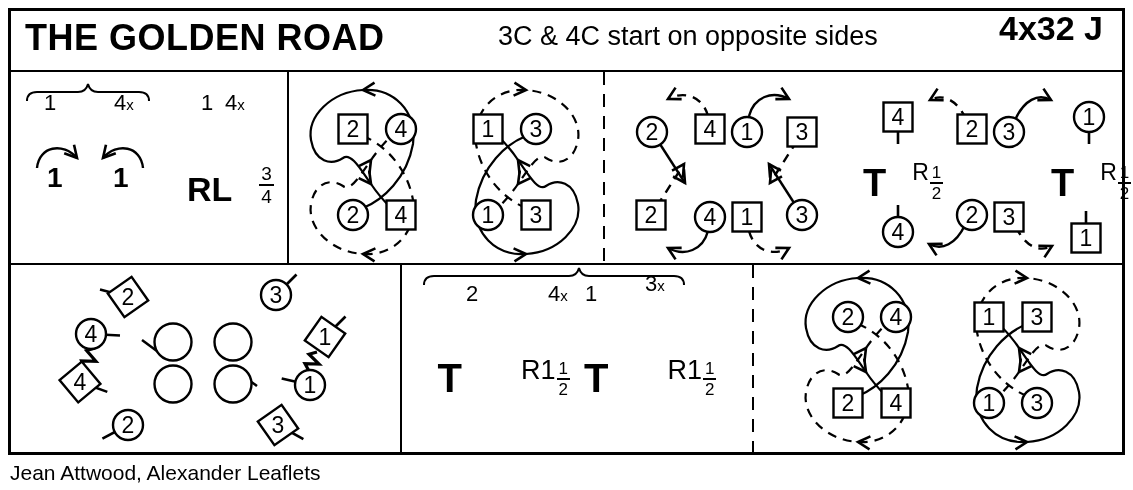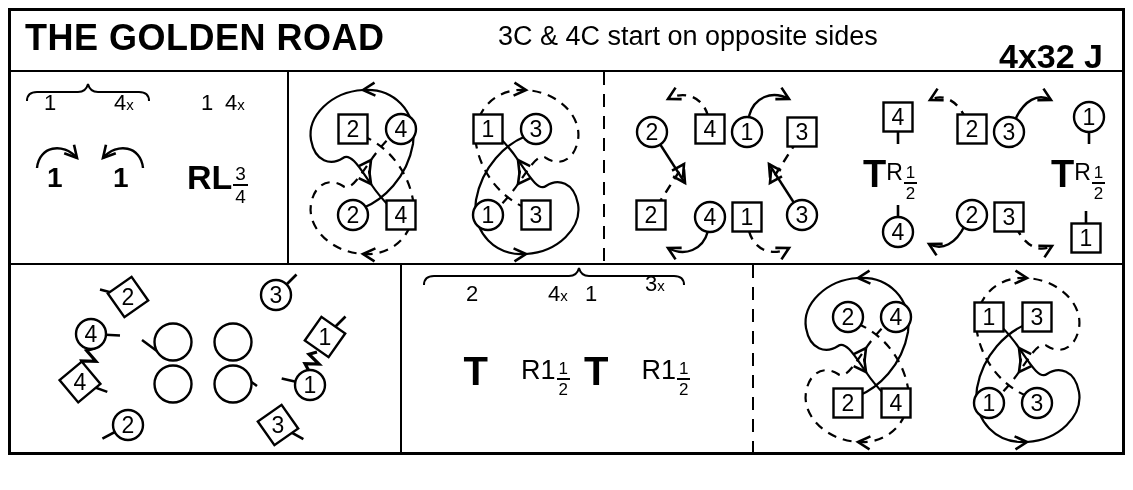--- a/index.html
+++ b/index.html
@@ -13,21 +13,21 @@
          background:repeating-linear-gradient(180deg,#000 0 13px,transparent 13px 22px);}
   .cell{position:absolute;}
   .abs{position:absolute;white-space:nowrap;line-height:1;}
   .title{font-size:36px;font-weight:bold;letter-spacing:.5px;}
   .subtitle{font-size:27px;}
   .code{font-size:34px;font-weight:bold;}
   .ftr{position:absolute;font-size:21px;top:461px;}
   .barnum{font-size:22px;}
   .barnum .x{font-size:15px;}
   .bold1{font-size:28px;font-weight:bold;}
-  .tform{display:inline-flex;align-items:center;line-height:1;}
+  .tform{display:inline-flex;align-items:flex-end;line-height:1;gap:26px;}
   .tbig{font-weight:bold;line-height:1;}
   .big34{font-size:34px;} .big38{font-size:38px;} .big40{font-size:40px;}
   .tsub{display:inline-flex;line-height:1;}
   .tsub4{margin-top:15px;} .tsubB{margin-top:14px;margin-left:33px;}
   .st4{font-size:23px;} .stB{font-size:27px;}
   .frac{display:inline-flex;flex-direction:column;align-items:center;line-height:1.0;}
   .frac .num{border-bottom:2px solid #000;padding:0 2px 1px;}
   .frac .den{padding-top:1px;}
   .fr-rl{font-size:19px;margin-top:16px;margin-left:1px;}
   .fr-t{font-size:17px;margin-top:3px;margin-left:1px;}
@@ -37,21 +37,21 @@
 </style>
 </head>
 <body>
 
 <div class="sheet">
   <div class="box">
 
     <div>
       <div class="abs title" style="left:14px;top:9px">THE GOLDEN ROAD</div>
       <div class="abs subtitle" style="left:487px;top:12px">3C &amp; 4C start on opposite sides</div>
-      <div class="abs code" style="right:19px;top:28px">4x32 J</div>
+      <div class="abs code" style="right:19px;top:0">4x32 J</div>
     </div>
 
     <div class="hline" style="top:59px"></div>
     <div class="hline" style="top:252px"></div>
     <div class="vline" style="left:276px;top:61px;height:191px"></div>
     <div class="vdash" style="left:592px;top:61px;height:191px"></div>
     <div class="vline" style="left:389px;top:254px;height:187px"></div>
     <div class="vdash" style="left:741px;top:254px;height:187px"></div>
 
     <div class="cell" style="left:0;top:61px;width:276px;height:191px">
@@ -384,13 +384,14 @@
             <text y="8" text-anchor="middle" font-size="23" font-family="&quot;Liberation Sans&quot;,sans-serif" fill="#000">1</text>
           </g>
           <g transform="translate(283,138)">
             <circle r="15" fill="#fff" stroke="#000" stroke-width="2.4"></circle>
             <text y="8" text-anchor="middle" font-size="23" font-family="&quot;Liberation Sans&quot;,sans-serif" fill="#000">3</text>
           </g>
         </svg>
     </div>
   </div>
 
+  <div class="ftr" style="left:10px">Jean Attwood, Alexander Leaflets</div>
 </div>
 
 </body></html>

